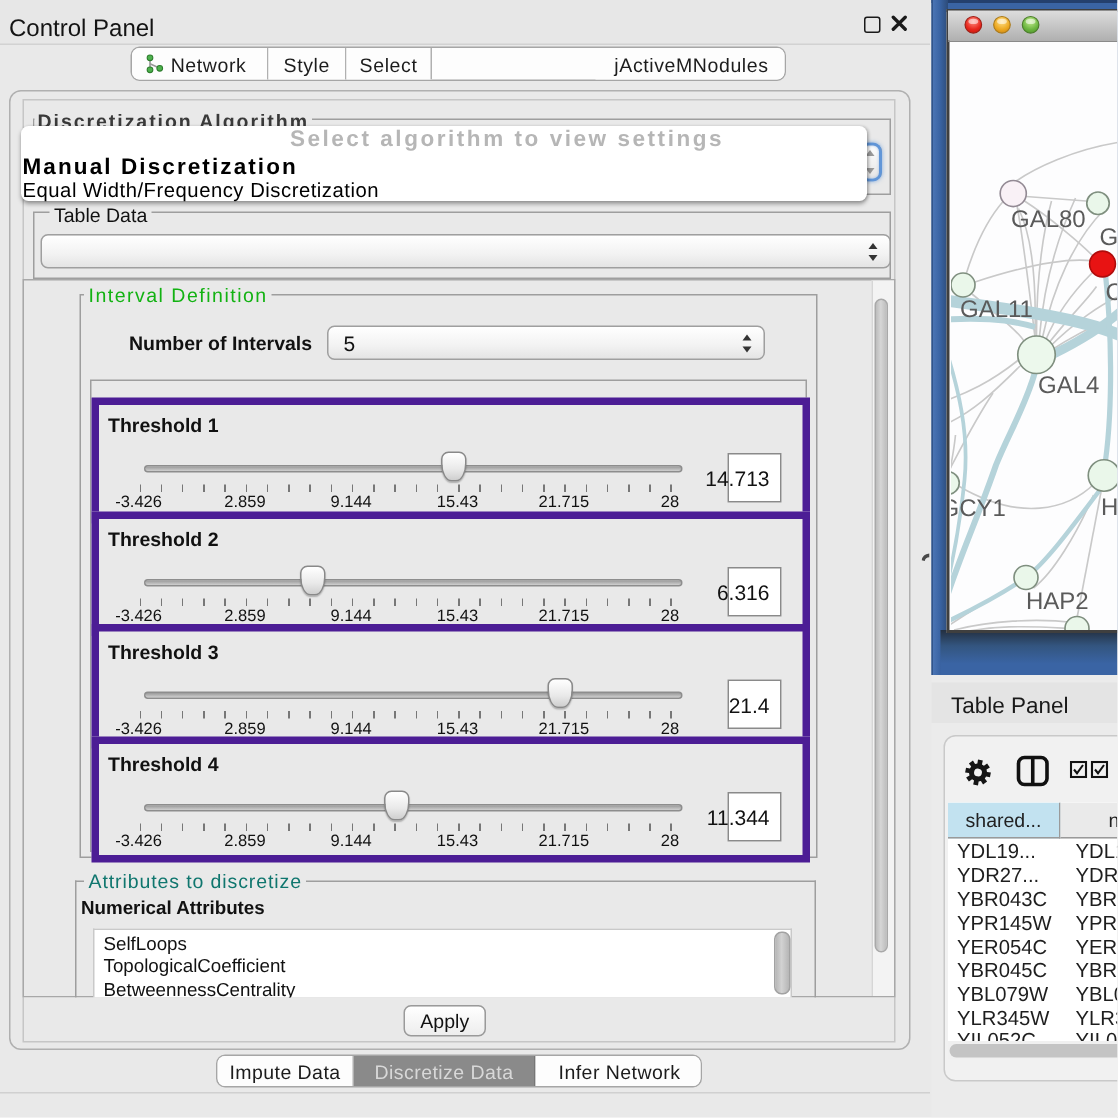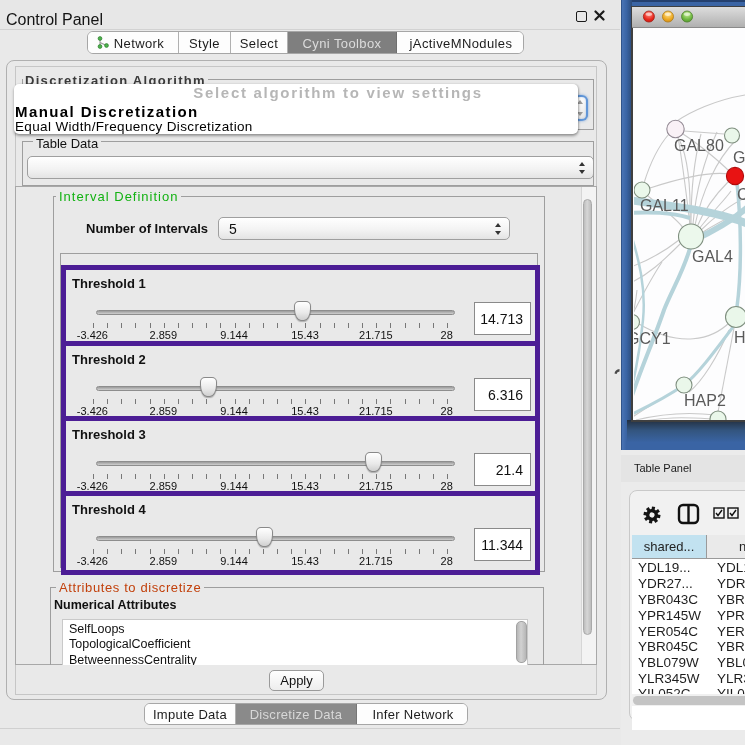--- a/index.html
+++ b/index.html
@@ -12,21 +12,21 @@
   .combo .ctext{position:absolute;left:10px;top:50%;transform:translateY(-50%);}
   .arrows{position:absolute;right:7px;top:50%;transform:translateY(-50%);width:7px;height:12px;}
   .arrows:before{content:"";position:absolute;left:0;top:0;border-left:3.5px solid transparent;border-right:3.5px solid transparent;border-bottom:4.5px solid #333;}
   .arrows:after{content:"";position:absolute;left:0;bottom:0;border-left:3.5px solid transparent;border-right:3.5px solid transparent;border-top:4.5px solid #333;}
   .tbox{position:absolute;left:61px;width:469px;border:5px solid #4c1d95;background:#e9e9e9;}
   .tbox .ttl{position:absolute;left:6px;top:6px;font-size:13px;font-weight:bold;color:#111;}
   .track{position:absolute;left:30px;top:40px;width:359px;height:5px;border-radius:3px;background:linear-gradient(#9a9a9a,#cfcfcf);border:1px solid #8d8d8d;box-sizing:border-box;}
   .ticks{position:absolute;left:27px;top:53px;width:359px;height:5px;background:repeating-linear-gradient(90deg,#777 0px,#777 1px,transparent 1px,transparent 14.16px);}
   .thumb{position:absolute;top:31px;width:17px;height:20px;background:linear-gradient(#ffffff,#e9e9e9 60%,#cfcfcf);border:1px solid #898989;border-radius:5px 5px 7px 7px / 5px 5px 12px 12px;box-sizing:border-box;box-shadow:0 1px 1px rgba(0,0,0,0.25);}
   .tlbl{position:absolute;top:59px;font-size:11px;color:#111;transform:translateX(-50%);}
-  .vbox{position:absolute;left:408px;top:32px;width:57px;height:33px;background:#fff;border:1px solid #8a8a8a;box-sizing:border-box;font-size:14px;color:#111;}
+  .vbox{position:absolute;left:419px;top:32px;width:36px;height:33px;background:#fff;border:1px solid #8a8a8a;box-sizing:border-box;font-size:14px;color:#111;}
   .vbox span{position:absolute;right:7px;top:50%;transform:translateY(-50%);}
   .toptab{position:absolute;top:0;height:23px;line-height:23px;text-align:center;font-size:13px;letter-spacing:0.4px;color:#1c1c1c;background:#fdfdfd;border-right:1px solid #b0b0b0;box-sizing:border-box;}
   .bottab{position:absolute;top:0;height:22px;line-height:22px;text-align:center;font-size:13px;letter-spacing:0.3px;color:#1c1c1c;background:#fdfdfd;border-right:1px solid #b0b0b0;box-sizing:border-box;}
   .row1{position:absolute;left:6px;font-size:13.5px;color:#1e1e1e;}
   .row2{position:absolute;left:85px;width:42px;overflow:hidden;font-size:13.5px;color:#1e1e1e;}
 </style>
 </head>
 <body>
 <div id="root">
 
@@ -34,21 +34,20 @@
   <div class="abs" style="left:6px;top:11px;font-size:16px;color:#141414;">Control Panel</div>
   <div class="abs" style="left:576px;top:11px;width:9px;height:9px;border:1.5px solid #1a1a1a;border-radius:2px;"></div>
   <svg class="abs" style="left:594px;top:10px;" width="11" height="11" viewBox="0 0 11 11">
       <path d="M1.5 1.5 L9.5 9.5 M9.5 1.5 L1.5 9.5" stroke="#1a1a1a" stroke-width="2.2" stroke-linecap="round"></path>
     </svg>
 
   <div class="abs" style="left:87px;top:31px;width:437px;height:23px;border:1px solid #a6a6a6;border-radius:6px;background:#fdfdfd;box-sizing:border-box;overflow:hidden;">
     <div class="toptab" style="left:0;width:91px;padding-left:0;">&nbsp;&nbsp;&nbsp;Network</div>
     <div class="toptab" style="left:91px;width:52px;">Style</div>
     <div class="toptab" style="left:143px;width:57px;">Select</div>
-    <div class="toptab" style="left:200px;width:109px;background:#7f7f7f;color:#dcdcdc;border-right:1px solid #6f6f6f;">Cyni Toolbox</div>
     <div class="toptab" style="left:309px;width:128px;border-right:none;">jActiveMNodules</div>
   </div>
   <svg class="abs" style="left:96px;top:35px;" width="14" height="15" viewBox="0 0 14 15">
     <path d="M4 3.5 L4 11.5 M4 7.5 L10.5 10.5" stroke="#9a9a9a" stroke-width="1.1"></path>
     <circle cx="4" cy="3.5" r="1.9" fill="#4db24d" stroke="#2e7d2e" stroke-width="0.7"></circle>
     <circle cx="4" cy="11.5" r="1.9" fill="#4db24d" stroke="#2e7d2e" stroke-width="0.7"></circle>
     <circle cx="10.5" cy="10.5" r="1.9" fill="#4db24d" stroke="#2e7d2e" stroke-width="0.7"></circle>
   </svg>
 
   <div class="abs" style="left:6px;top:60px;width:601px;height:640px;border:1px solid #b0b0b0;border-radius:8px;background:#e9e9e9;box-sizing:border-box;"></div>
@@ -139,21 +138,21 @@
       <span class="tlbl" style="left:168.1px;">9.144</span>
       <span class="tlbl" style="left:239px;">15.43</span>
       <span class="tlbl" style="left:309.9px;">21.715</span>
       <span class="tlbl" style="left:380.7px;">28</span>
     <div class="vbox">
         <span>11.344</span>
       </div>
   </div>
 
   <div class="gbox" style="left:50px;top:587px;width:492px;height:90px;border-bottom:none;"></div>
-  <div class="gtitle" style="left:56px;top:581px;color:#c2410c;letter-spacing:0.6px;">Attributes to discretize</div>
+  <div class="gtitle" style="left:56px;top:581px;color:#0f766e;letter-spacing:0.6px;">Attributes to discretize</div>
   <div class="abs" style="left:54px;top:598px;font-size:12.5px;font-weight:bold;color:#111;">Numerical Attributes</div>
   <div class="abs" style="left:62px;top:619px;width:466px;height:46px;background:#ffffff;border:1px solid #c9c9c9;border-bottom:none;box-sizing:border-box;font-size:12.5px;color:#111;">
     <div style="padding-left:6px;line-height:15.3px;padding-top:2px;">SelfLoops<br>TopologicalCoefficient<br>BetweennessCentrality</div>
   </div>
   <div class="abs" style="left:516px;top:621px;width:11px;height:42px;background:linear-gradient(90deg,#b6b6b6,#d2d2d2 45%,#b6b6b6);border:1px solid #a2a2a2;border-radius:5px;box-sizing:border-box;"></div>
 
   <div class="abs" style="left:16px;top:665px;width:580px;height:29px;background:#e9e9e9;"></div>
   <div class="abs" style="left:269px;top:670px;width:55px;height:21px;background:linear-gradient(#ffffff,#ededed);border:1px solid #9a9a9a;border-radius:5px;box-sizing:border-box;text-align:center;line-height:19px;font-size:13px;color:#111;">Apply</div>
 
   <div class="abs" style="left:144px;top:703px;width:324px;height:22px;border:1px solid #a6a6a6;border-radius:6px;background:#fdfdfd;box-sizing:border-box;overflow:hidden;">
@@ -262,39 +261,39 @@
       <text x="640" y="211">GAL11</text>
       <text x="692" y="262">GAL4</text>
       <text x="627" y="344">GCY1</text>
       <text x="734" y="343">H</text>
       <text x="684" y="406">HAP2</text>
     </g>
   </svg>
 
   <div class="abs" style="left:621px;top:450px;width:124px;height:295px;background:#ebebeb;"></div>
   <div class="abs" style="left:621px;top:455px;width:124px;height:27px;background:#e4e4e4;"></div>
-  <div class="abs" style="left:634px;top:462px;font-size:11px;color:#1a1a1a;">Table Panel</div>
+  <div class="abs" style="left:634px;top:462px;font-size:15px;color:#1a1a1a;">Table Panel</div>
 
   <div class="abs" style="left:629px;top:490px;width:130px;height:231px;background:#f1f1f1;border:1px solid #c9c9c9;border-radius:8px;box-sizing:border-box;"></div>
 
   <svg class="abs" style="left:643px;top:506px;" width="18" height="18" viewBox="0 0 18 18">
     <path fill="#151515" fill-rule="evenodd" transform="rotate(11 9 9)" d="M17.44,7.36 L17.44,10.64 L14.80,10.55 L14.20,12.00 L16.13,13.81 L13.81,16.13 L12.00,14.20 L10.55,14.80 L10.64,17.44 L7.36,17.44 L7.45,14.80 L6.00,14.20 L4.19,16.13 L1.87,13.81 L3.80,12.00 L3.20,10.55 L0.56,10.64 L0.56,7.36 L3.20,7.45 L3.80,6.00 L1.87,4.19 L4.19,1.87 L6.00,3.80 L7.45,3.20 L7.36,0.56 L10.64,0.56 L10.55,3.20 L12.00,3.80 L13.81,1.87 L16.13,4.19 L14.20,6.00 L14.80,7.45 Z M11.6,9 A2.6,2.6 0 1 0 6.4,9 A2.6,2.6 0 1 0 11.6,9 Z"></path>
   </svg>
   <svg class="abs" style="left:677px;top:503px;" width="23" height="22" viewBox="0 0 23 22">
     <rect x="2" y="2" width="19" height="18" rx="4" fill="none" stroke="#111" stroke-width="2.4"></rect>
     <line x1="11.5" y1="2" x2="11.5" y2="20" stroke="#111" stroke-width="2.4"></line>
   </svg>
   <svg class="abs" style="left:713px;top:507px;" width="26" height="12" viewBox="0 0 26 12">
     <rect x="1" y="1" width="10" height="10" fill="none" stroke="#111" stroke-width="1.4"></rect>
     <path d="M3 6 L5 8.5 L9 3" fill="none" stroke="#111" stroke-width="1.4"></path>
     <rect x="15" y="1" width="10" height="10" fill="none" stroke="#111" stroke-width="1.4"></rect>
     <path d="M17 6 L19 8.5 L23 3" fill="none" stroke="#111" stroke-width="1.4"></path>
   </svg>
 
-  <div class="abs" style="left:632px;top:535px;width:113px;height:195px;background:#ffffff;overflow:hidden;">
+  <div class="abs" style="left:632px;top:535px;width:113px;height:159px;background:#ffffff;overflow:hidden;">
     <div class="abs" style="left:0;top:0;width:75px;height:24px;background:#c2e2f0;border-right:1px solid #9a9a9a;border-bottom:1px solid #9a9a9a;box-sizing:border-box;text-align:center;line-height:23px;font-size:13px;color:#222;">shared...</div>
     <div class="abs" style="left:75px;top:0;width:38px;height:24px;background:#eaeaea;border-bottom:1px solid #9a9a9a;box-sizing:border-box;overflow:hidden;">
         <span style="position:absolute;left:32px;font-size:13px;color:#222;line-height:23px;">name</span>
       </div>
     <div class="row1" style="top:25px;">YDL19...</div>
       <div class="row2" style="top:25px;">YDL1</div>
     <div class="row1" style="top:41px;">YDR27...</div>
       <div class="row2" style="top:41px;">YDR2</div>
     <div class="row1" style="top:57px;">YBR043C</div>
       <div class="row2" style="top:57px;">YBR0</div>

